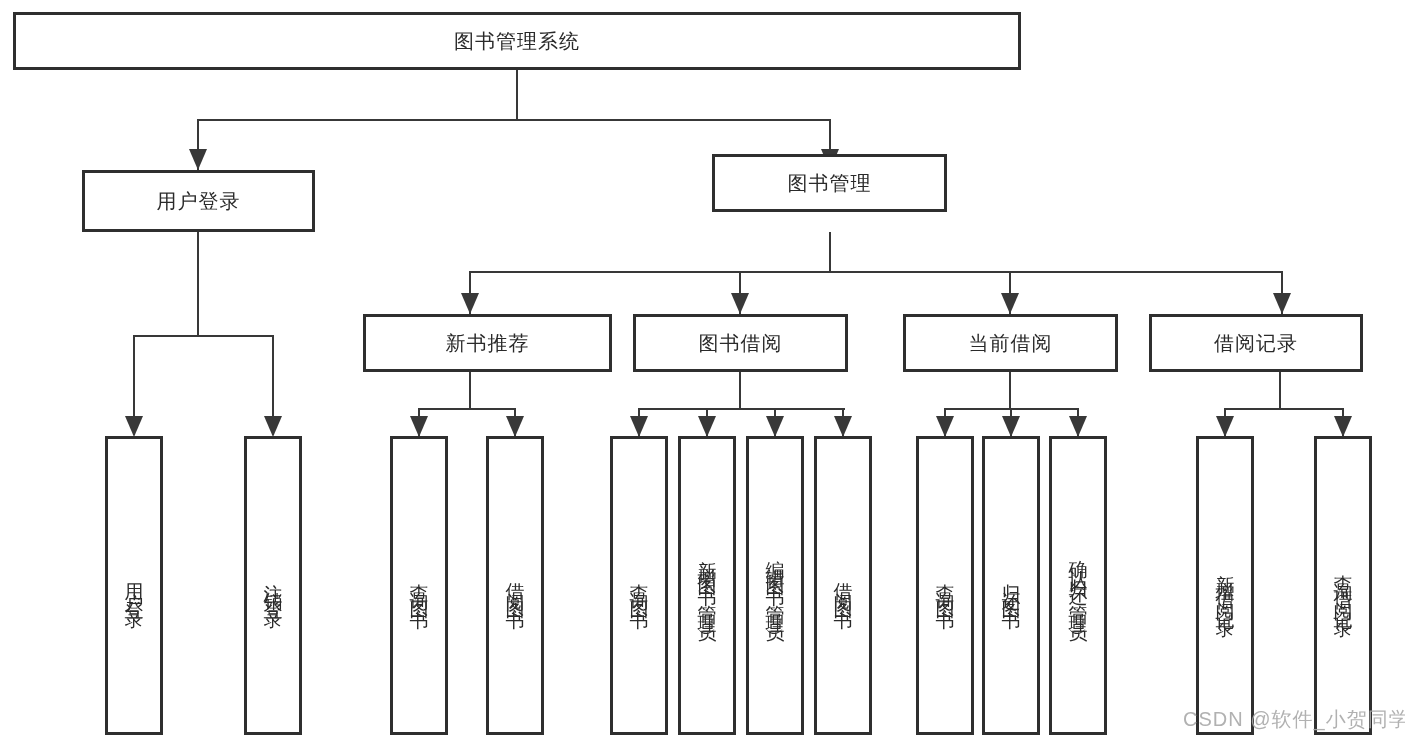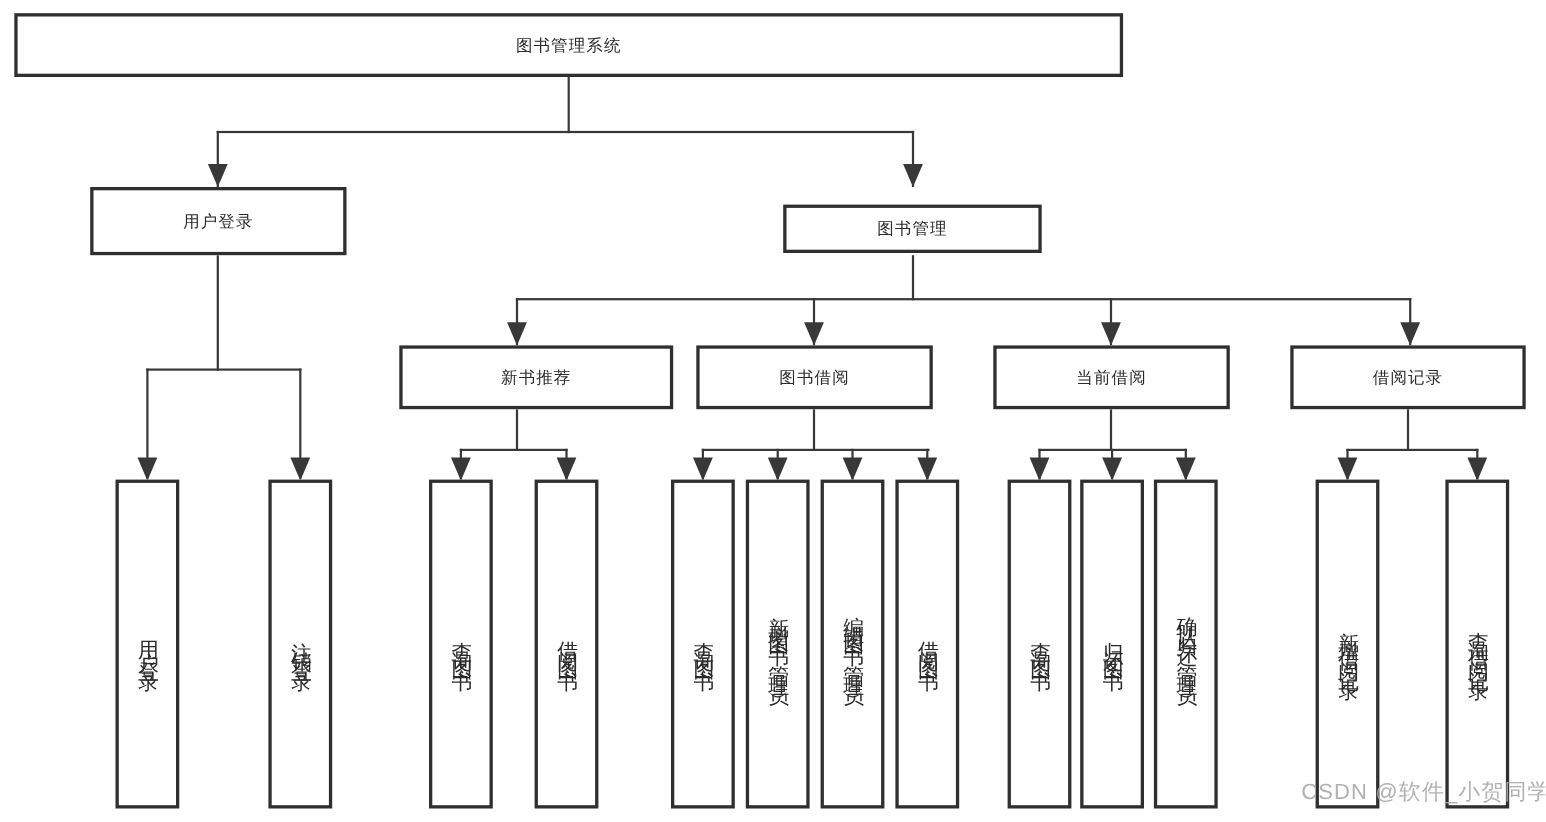--- a/index.html
+++ b/index.html
@@ -34,21 +34,21 @@
   .box {
     position: absolute;
     background: #ffffff;
     border: 3px solid #2f2f2f;
     box-sizing: border-box;
     display: flex;
     align-items: center;
     justify-content: center;
     color: #2a2a2a;
   }
-  .box.h { font-size: 15px; letter-spacing: 1px; }
+  .box.h { font-size: 20px; letter-spacing: 1px; }
   .box.leaf { width: 58px; top: 436px; height: 299px; }
   .vtext {
     writing-mode: vertical-rl;
     text-orientation: mixed;
     font-size: 19px;
     letter-spacing: 9px;
     white-space: nowrap;
     color: #2a2a2a;
   }
   #watermark {
@@ -126,34 +126,34 @@
   <div class="arrow" style="left:1225px;top:416px"></div>
   <div class="arrow" style="left:1343px;top:416px"></div>
 
   <div class="box h" style="left:13px;top:12px;width:1008px;height:58px">
     <span>图书管理系统</span>
   </div>
 
   <div class="box h" style="left:82px;top:170px;width:233px;height:62px">
     <span>用户登录</span>
   </div>
-  <div class="box h" style="left:712px;top:186px;width:235px;height:44px">
+  <div class="box h" style="left:712px;top:154px;width:235px;height:58px">
     <span>图书管理</span>
   </div>
 
   <div class="box h" style="left:363px;top:314px;width:249px;height:58px">
     <span>新书推荐</span>
   </div>
   <div class="box h" style="left:633px;top:314px;width:215px;height:58px">
     <span>图书借阅</span>
   </div>
   <div class="box h" style="left:903px;top:314px;width:215px;height:58px">
     <span>当前借阅</span>
   </div>
-  <div class="box h" style="left:1173px;top:314px;width:214px;height:58px">
+  <div class="box h" style="left:1149px;top:314px;width:214px;height:58px">
     <span>借阅记录</span>
   </div>
 
   <div class="box leaf" style="left:105px">
     <span class="vtext">用户登录</span>
   </div>
   <div class="box leaf" style="left:244px">
     <span class="vtext">注销登录</span>
   </div>
 

